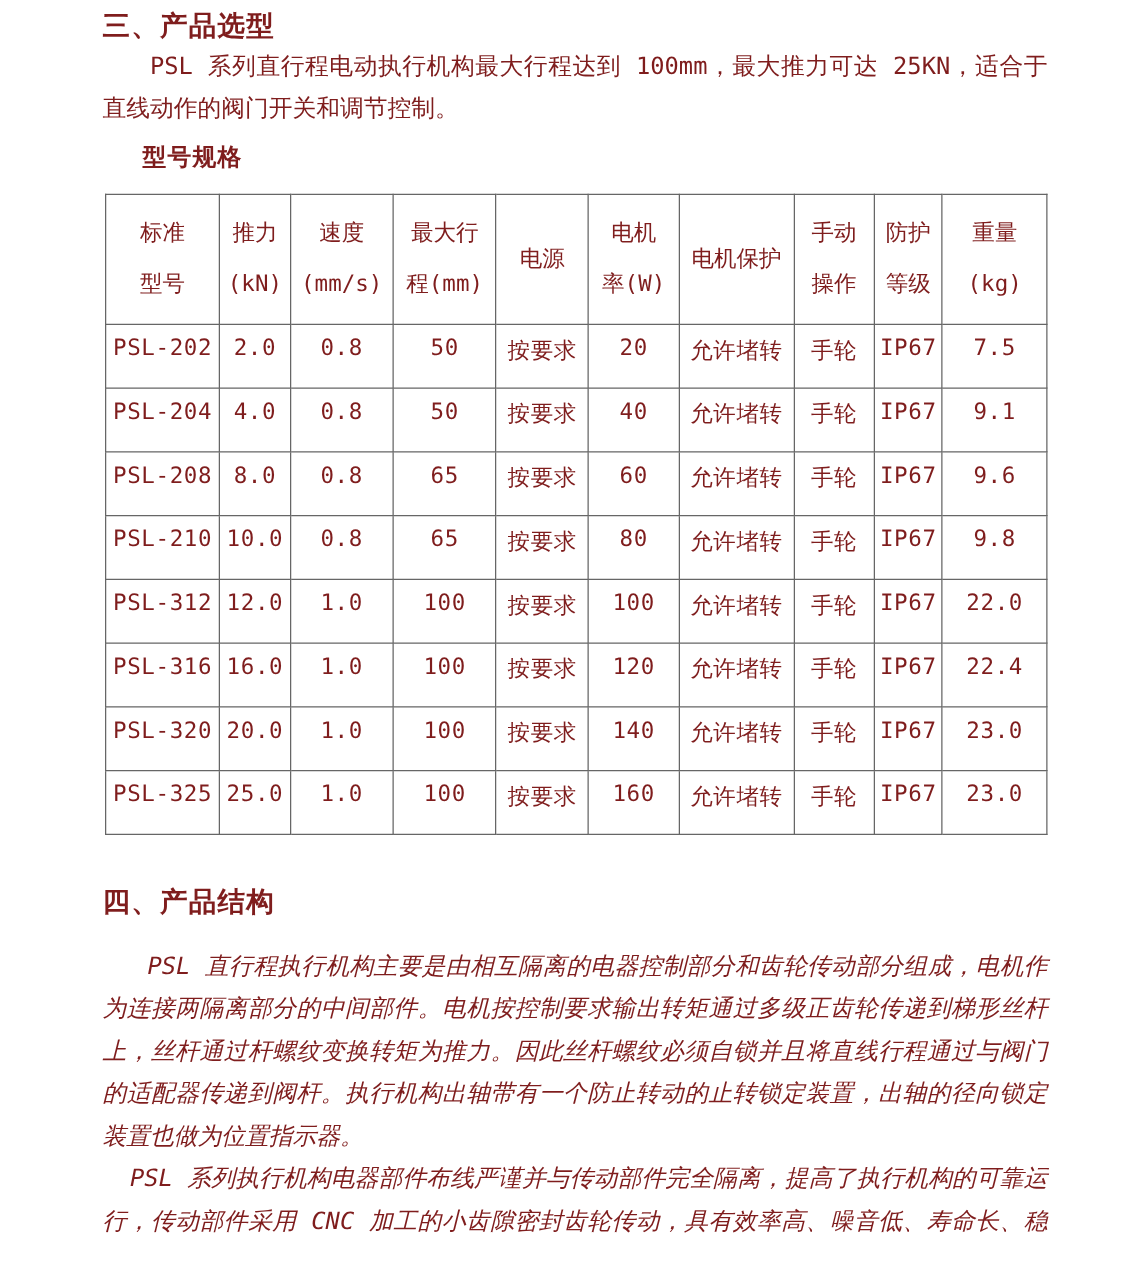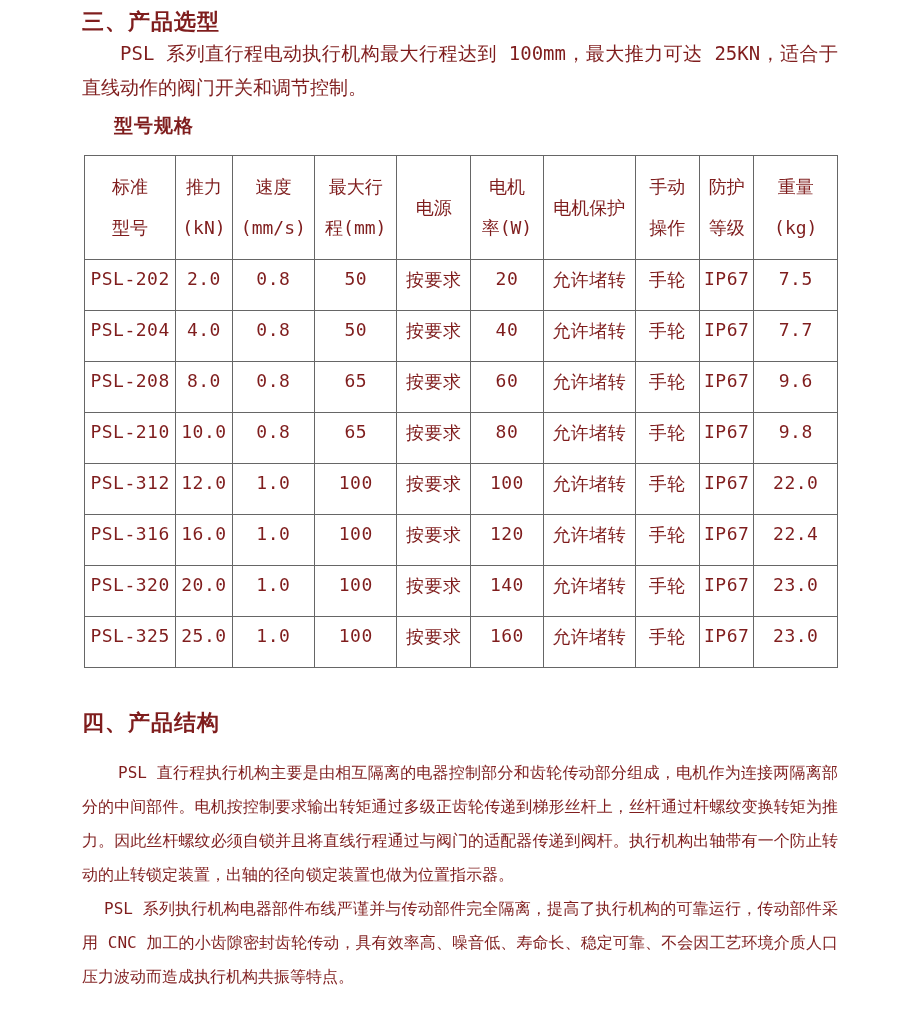--- a/index.html
+++ b/index.html
@@ -54,23 +54,24 @@
     line-height:20px;
   }
   table.spec td {
     height:51px;
     vertical-align:top;
     padding-top:8px;
     letter-spacing:0.5px;
   }
   .sec4-title { margin-top:41px; }
   .body-par {
-    font-size:16px;
+    font-size:19px;
     line-height:34px;
     text-align:justify;
+    font-style:italic;
   }
   .par1 { margin-top:19px; text-indent:36px; }
   .par2 { margin-top:0; text-indent:22px; }
 </style>
 </head>
 <body>
 
 <div class="page">
 
   <div class="sec-title">三、产品选型</div>
@@ -170,21 +171,21 @@
         <tr>
           <td>PSL-204</td>
           <td>4.0</td>
           <td>0.8</td>
           <td>50</td>
           <td>按要求</td>
           <td>40</td>
           <td>允许堵转</td>
           <td>手轮</td>
           <td>IP67</td>
-          <td>7.7</td>
+          <td>9.1</td>
         </tr>
         <tr>
           <td>PSL-208</td>
           <td>8.0</td>
           <td>0.8</td>
           <td>65</td>
           <td>按要求</td>
           <td>60</td>
           <td>允许堵转</td>
           <td>手轮</td>

